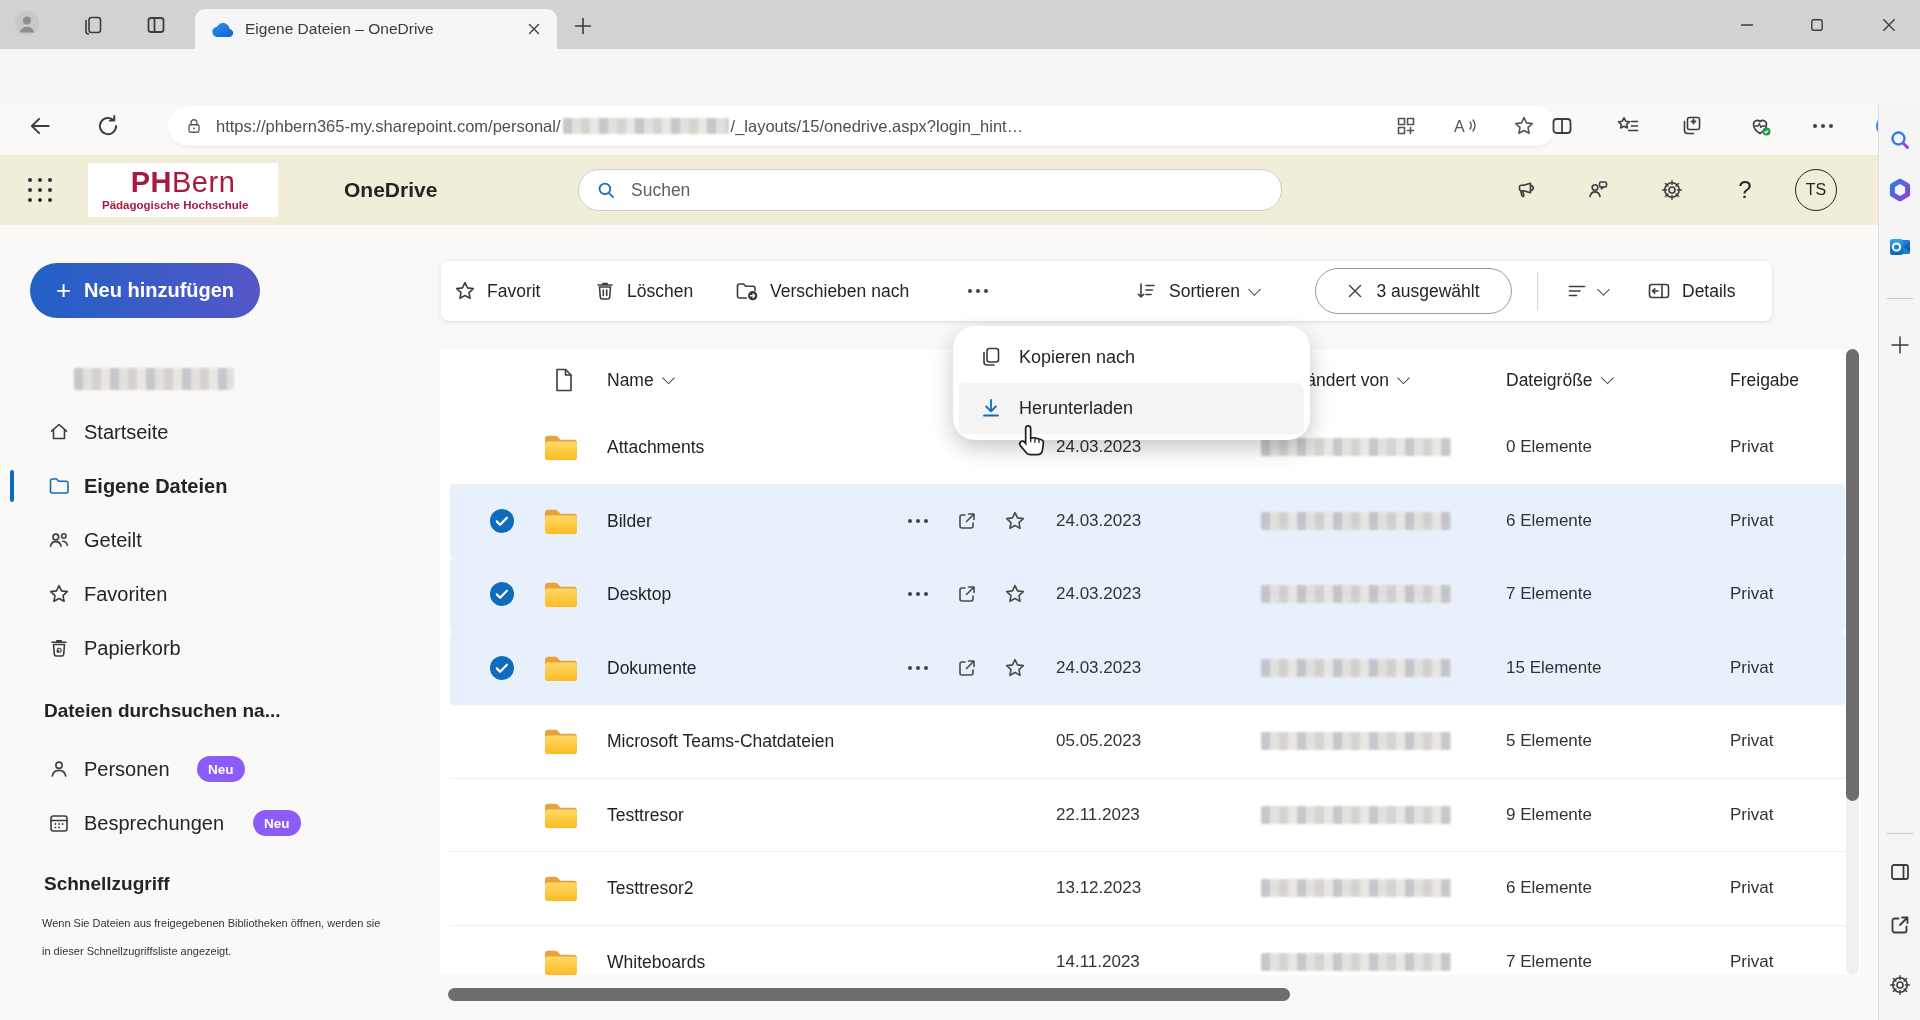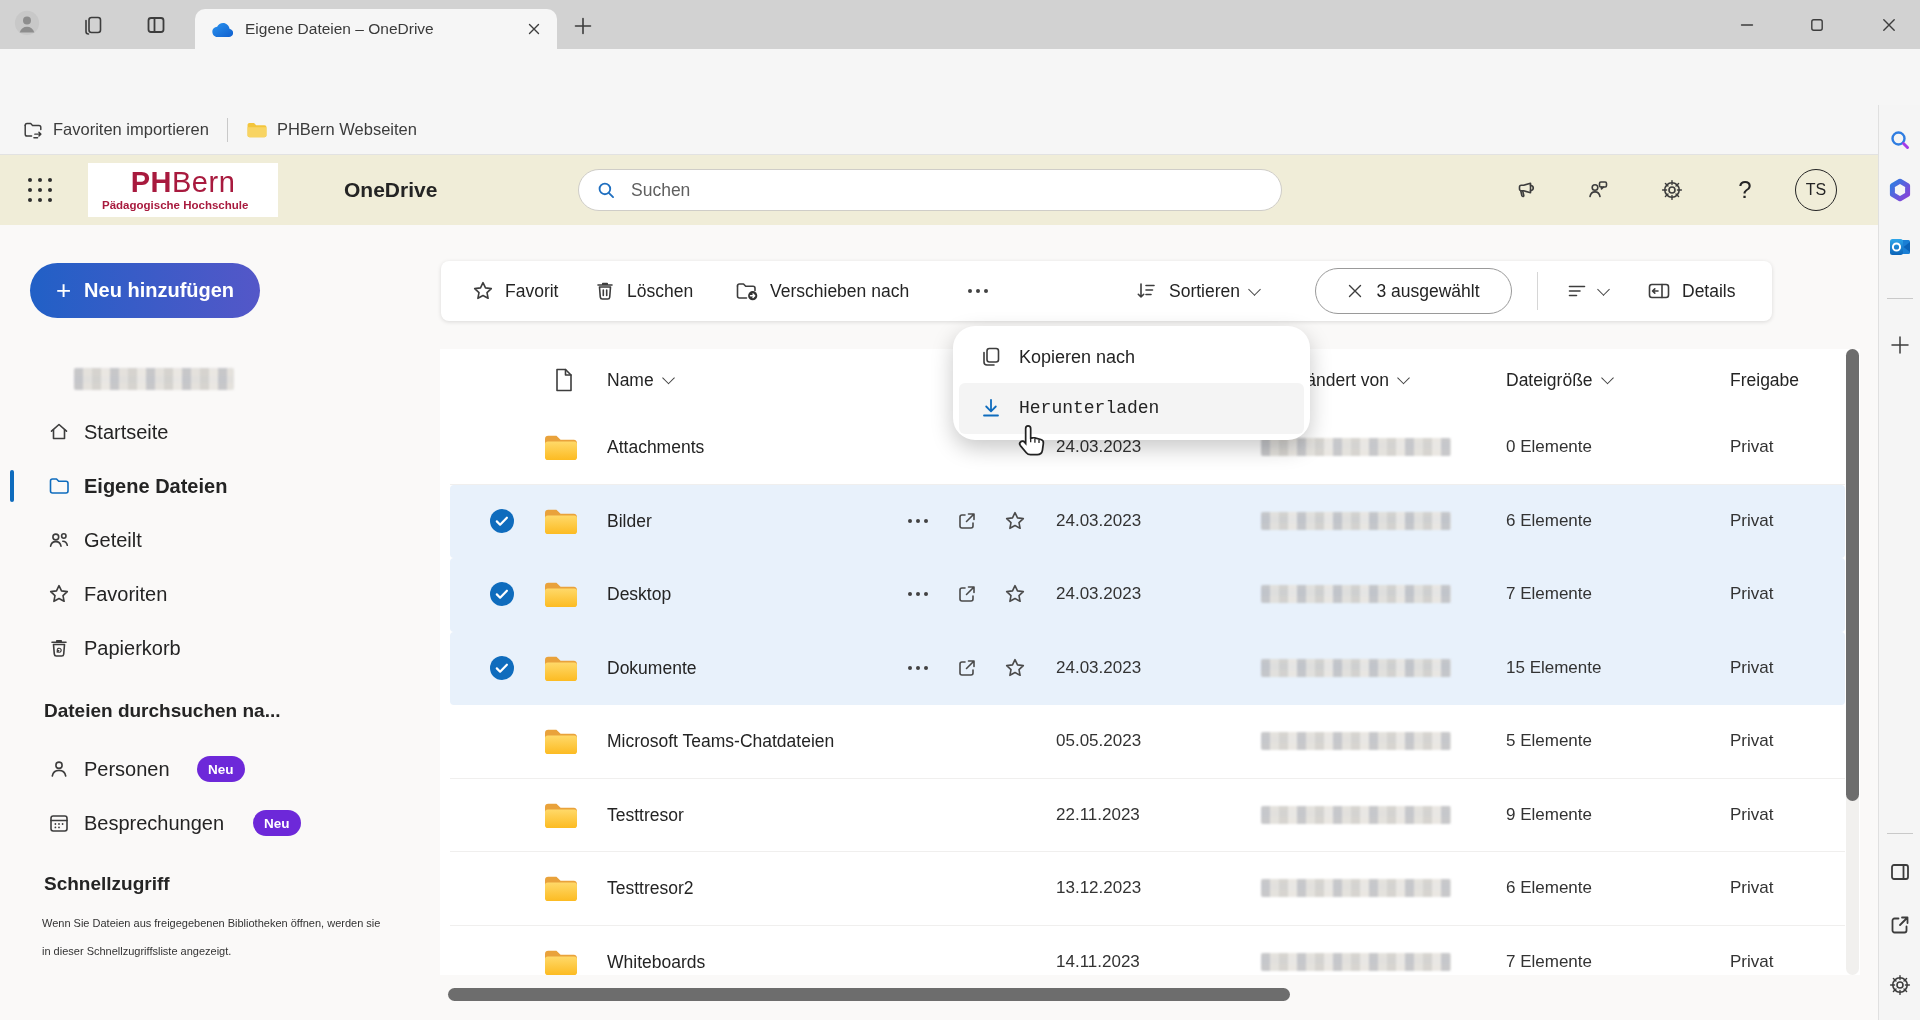--- a/index.html
+++ b/index.html
@@ -67,21 +67,21 @@
           repeating-linear-gradient(90deg, rgba(176,178,184,.55) 0 9px, rgba(226,224,218,.65) 9px 18px, rgba(199,196,190,.5) 18px 27px, rgba(236,233,228,.7) 27px 36px),
           repeating-linear-gradient(0deg, rgba(214,211,206,.6) 0 7px, rgba(188,189,194,.45) 7px 14px);
         filter:blur(1.2px); }
   .user-blur { position:absolute; left:74px; top:143px; width:160px; height:22px; }
   .nav-item { position:absolute; left:0; width:440px; height:54px; display:flex; align-items:center; cursor:pointer; }
   .nav-item .nicon { position:absolute; left:46px; width:26px; height:26px; display:flex; align-items:center; justify-content:center; }
   .nav-item .nlabel { position:absolute; left:84px; font-size:20px; color:#242424; }
   .nav-item.sel .nlabel { font-weight:700; }
   .nav-ind { position:absolute; left:10px; top:11px; width:4px; height:32px; border-radius:2px; background:#0f6cbd; }
   .side-head { position:absolute; left:44px; font-size:19px; font-weight:700; color:#242424; }
-  .neu-badge { position:absolute; border-radius:13px; background:#6d28d9; color:#fff; font-size:13.5px; font-weight:700;
+  .neu-badge { position:absolute; border-radius:13px; background:#8b5cf6; color:#fff; font-size:13.5px; font-weight:700;
                height:26px; padding:0 11px; display:flex; align-items:center; }
   .quick-text { position:absolute; left:42px; top:684px; width:348px; font-size:11px; line-height:28px; color:#333; }
 
   
   .main { position:absolute; left:440px; top:70px; width:1438px; height:795px; }
   .toolbar { position:absolute; left:1px; top:36px; width:1331px; height:60px; background:#fff; border-radius:8px;
              box-shadow:0 1px 4px rgba(0,0,0,.13); }
   .tb-item { position:absolute; top:0; height:60px; display:flex; align-items:center; gap:10px; font-size:17.5px; color:#242424; cursor:pointer; }
   .dots { display:inline-flex; gap:4px; }
   .dots i { width:4px; height:4px; border-radius:50%; background:#424242; }
@@ -293,42 +293,20 @@
           <i></i>
         </span>
     </span>
     <span class="af-icon" style="left:1873px;">
       <svg width="26" height="26" viewBox="0 0 26 26">
           <circle cx="13" cy="13" r="8.2" fill="none" stroke="url(#g-cop)" stroke-width="5.4"></circle>
         </svg>
     </span>
   </div>
 
-  <div class="favbar">
-    <div class="fav-item" style="margin-left:22px;">
-      <span>
-        <svg width="22" height="22" viewBox="0 0 24 24" class="stk">
-            <path d="M3.5 7c0-1.1.9-2 2-2h4l2 2h7c1.1 0 2 .9 2 2v2.5"></path>
-            <path d="M3.5 7v9.5c0 1.1.9 2 2 2h5"></path>
-            <path d="M14 16.5h6.5M18.5 14.5l2 2-2 2M17 20.5h-4"></path>
-          </svg>
-      </span>
-      <span>Favoriten importieren</span>
-    </div>
-    <div class="fav-div"></div>
-    <div class="fav-item">
-      <span>
-        <svg width="22" height="18" viewBox="0 0 24 20">
-            <path d="M1.5 4.5c0-1.3.9-2.2 2.2-2.2h5l2.4 2.4h9.2c1.3 0 2.2.9 2.2 2.2v9c0 1.3-.9 2.2-2.2 2.2H3.7c-1.3 0-2.2-.9-2.2-2.2z" fill="#f3c53c"></path>
-            <path d="M1.5 7h21v8.9c0 1.3-.9 2.2-2.2 2.2H3.7c-1.3 0-2.2-.9-2.2-2.2z" fill="#f8d463"></path>
-          </svg>
-      </span>
-      <span>PHBern Webseiten</span>
-    </div>
-  </div>
 
   <div class="edge-strip">
     <span class="strip-icon" style="top:22px;">
       <svg width="24" height="24" viewBox="0 0 24 24">
           <circle cx="10.5" cy="10.5" r="6" fill="none" stroke="#2f7de1" stroke-width="2.4"></circle>
           <path d="M15.5 15.5l4 4" stroke="#a33ce8" stroke-width="3" stroke-linecap="round"></path>
         </svg>
     </span>
     <span class="strip-icon" style="top:72px;">
       <svg width="24" height="24" viewBox="0 0 24 24">
@@ -508,21 +486,21 @@
         <span class="neu-badge" style="left:253px;">Neu</span>
       </div>
 
       <span class="side-head" style="top:648px;">Schnellzugriff</span>
       <p class="quick-text">Wenn Sie Dateien aus freigegebenen Bibliotheken öffnen, werden sie in dieser Schnellzugriffsliste angezeigt.</p>
     </div>
 
     <div class="main">
 
       <div class="toolbar">
-        <div class="tb-item" style="left:30px;">
+        <div class="tb-item" style="left:12px;">
           <svg width="24" height="24" viewBox="0 0 24 24" class="stk">
               <path d="M12 3.6l2.5 5.3 5.8.7-4.3 4 1.1 5.7-5.1-2.8-5.1 2.8 1.1-5.7-4.3-4 5.8-.7z"></path>
             </svg>
           <span>Favorit</span>
         </div>
         <div class="tb-item" style="left:152px;">
           <svg width="24" height="24" viewBox="0 0 24 24" class="stk">
               <path d="M6.5 8h11l-.8 10.2c-.1 1-.9 1.8-2 1.8H9.3c-1.1 0-1.9-.8-2-1.8z"></path>
               <path d="M5 6h14M9.8 6V4.6h4.4V6M10.3 11v5.5M13.7 11v5.5"></path>
             </svg>
@@ -799,21 +777,21 @@
         <div class="cm-hl"></div>
         <div class="cm-item" style="top:6px;">
           <span class="cmicon">
             <svg width="24" height="24" viewBox="0 0 24 24" class="stk">
                 <rect x="8" y="3.5" width="11.5" height="13.5" rx="2.4"></rect>
                 <path d="M5 7.5v9.5c0 1.8 1.2 3 3 3h7"></path>
               </svg>
           </span>
           <span class="cmlabel">Kopieren nach</span>
         </div>
-        <div class="cm-item" style="top:57px;font-family:Liberation Mono, monospace;">
+        <div class="cm-item" style="top:57px;">
           <span class="cmicon">
             <svg width="24" height="24" viewBox="0 0 24 24" class="stk" style="stroke:#0f6cbd; stroke-width:1.8">
                 <path d="M12 3.8v11M7.2 10.5l4.8 4.8 4.8-4.8M5 19.5h14"></path>
               </svg>
           </span>
           <span class="cmlabel">Herunterladen</span>
         </div>
       </div>
 
       <span class="cursor">

